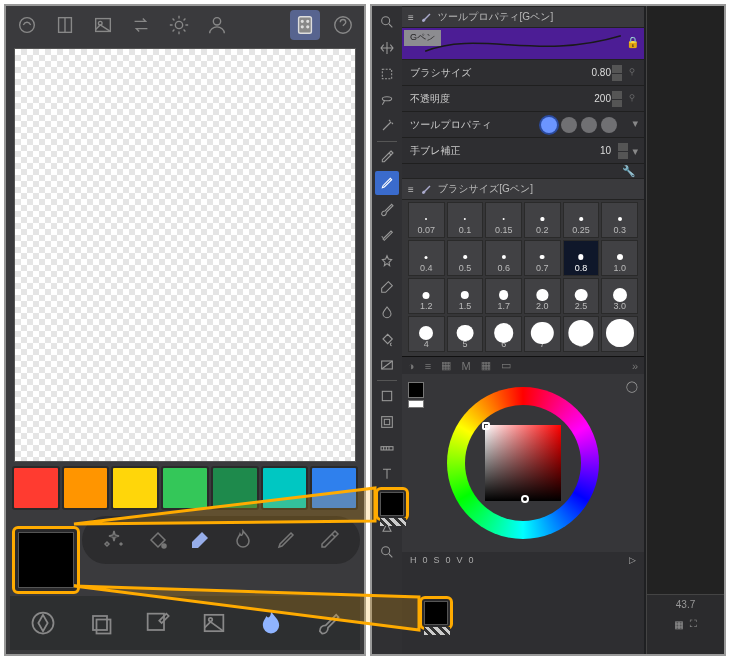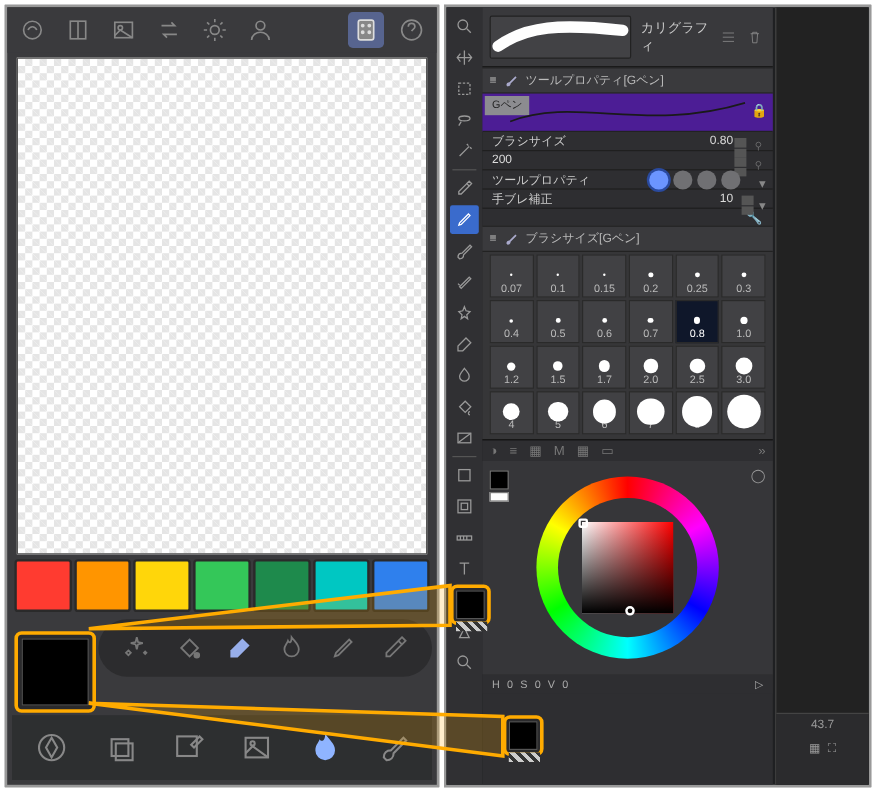--- a/index.html
+++ b/index.html
@@ -53,21 +53,21 @@
   .mini-icons span{width:18px;height:18px;display:flex;align-items:center;justify-content:center;}
   .mini-icons svg{width:14px;height:14px;}
 
   .section-title{height:22px;background:#3a3a3d;display:flex;align-items:center;padding:0 6px;gap:6px;font-size:10px;color:#bbb;border-top:1px solid #222;border-bottom:1px solid #222;}
   .section-title svg{width:12px;height:12px;}
 
   .previewrow{height:32px;background:#4c1d95;position:relative;border-bottom:1px solid #222;}
   .previewrow .label{position:absolute;left:2px;top:2px;height:16px;background:#8c8c90;color:#222;font-size:9px;padding:1px 6px;}
   .previewrow svg{position:absolute;left:0;top:0;width:100%;height:100%;}
 
-  .prop{height:16px;display:flex;align-items:center;padding:0 27px 0 8px;border-bottom:1px solid #1f1f1f;position:relative;}
+  .prop{height:26px;display:flex;align-items:center;padding:0 27px 0 8px;border-bottom:1px solid #1f1f1f;position:relative;}
   .prop .lbl{flex:1;font-size:10px;color:#ccc;}
   .prop .val{font-size:10px;color:#ddd;padding-right:6px;}
   .spin{width:10px;height:16px;display:flex;flex-direction:column;gap:1px;}
   .spin div{flex:1;background:#555;}
   .prop .end{position:absolute;right:6px;top:5px;display:flex;align-items:center;gap:4px;}
   .link-ic{width:12px;height:12px;}
 
   .aa-row .balls{display:flex;gap:4px;align-items:center;}
   .aa-row .ball{width:16px;height:16px;border-radius:50%;background:#707073;}
   .aa-row .ball.sel{background:#6b95ff;box-shadow:0 0 0 2px #2a4a9e;}
@@ -358,40 +358,20 @@
         <div class="rt">
           <svg viewBox="0 0 24 24" fill="none" stroke="currentColor" stroke-width="1.6">
             <circle cx="10" cy="10" r="6"></circle>
             <path d="M15 15l5 5"></path>
           </svg>
         </div>
       </div>
 
     <div class="rp-main">
 
-      <div class="brush-head">
-        <div class="brush-preview">
-          <svg viewBox="0 0 120 36">
-              <path d="M5 26 C30 8,60 6,115 12" fill="none" stroke="#fefefe" stroke-width="10" stroke-linecap="round"></path>
-            </svg>
-        </div>
-        <div class="brush-name">カリグラフィ</div>
-        <div class="mini-icons">
-          <span>
-              <svg viewBox="0 0 24 24" fill="none" stroke="currentColor">
-                <path d="M4 6h16M4 12h16M4 18h16"></path>
-              </svg>
-            </span>
-          <span>
-              <svg viewBox="0 0 24 24" fill="none" stroke="currentColor">
-                <path d="M6 7h12M9 7V5h6v2M8 7l1 13h6l1-13"></path>
-              </svg>
-            </span>
-        </div>
-      </div>
 
       <div class="section-title">
         <span>≡</span>
         <svg viewBox="0 0 24 24" fill="#aac">
             <path d="M4 20c0-3 2-5 5-5l10-10 2 2-10 10c0 3-2 5-5 5z"></path>
           </svg>
         <span>ツールプロパティ[Gペン]</span>
       </div>
 
       <div class="previewrow">
@@ -410,20 +390,21 @@
               <div></div>
               <div></div>
             </div>
             <svg class="link-ic" viewBox="0 0 24 24" fill="none" stroke="#888">
               <circle cx="12" cy="7" r="4"></circle>
               <path d="M12 11v6"></path>
             </svg>
           </div>
       </div>
       <div class="prop">
+        <span class="lbl">不透明度</span>
         <span class="val">200</span>
         <div class="end">
             <div class="spin">
               <div></div>
               <div></div>
             </div>
             <svg class="link-ic" viewBox="0 0 24 24" fill="none" stroke="#888">
               <circle cx="12" cy="7" r="4"></circle>
               <path d="M12 11v6"></path>
             </svg>

